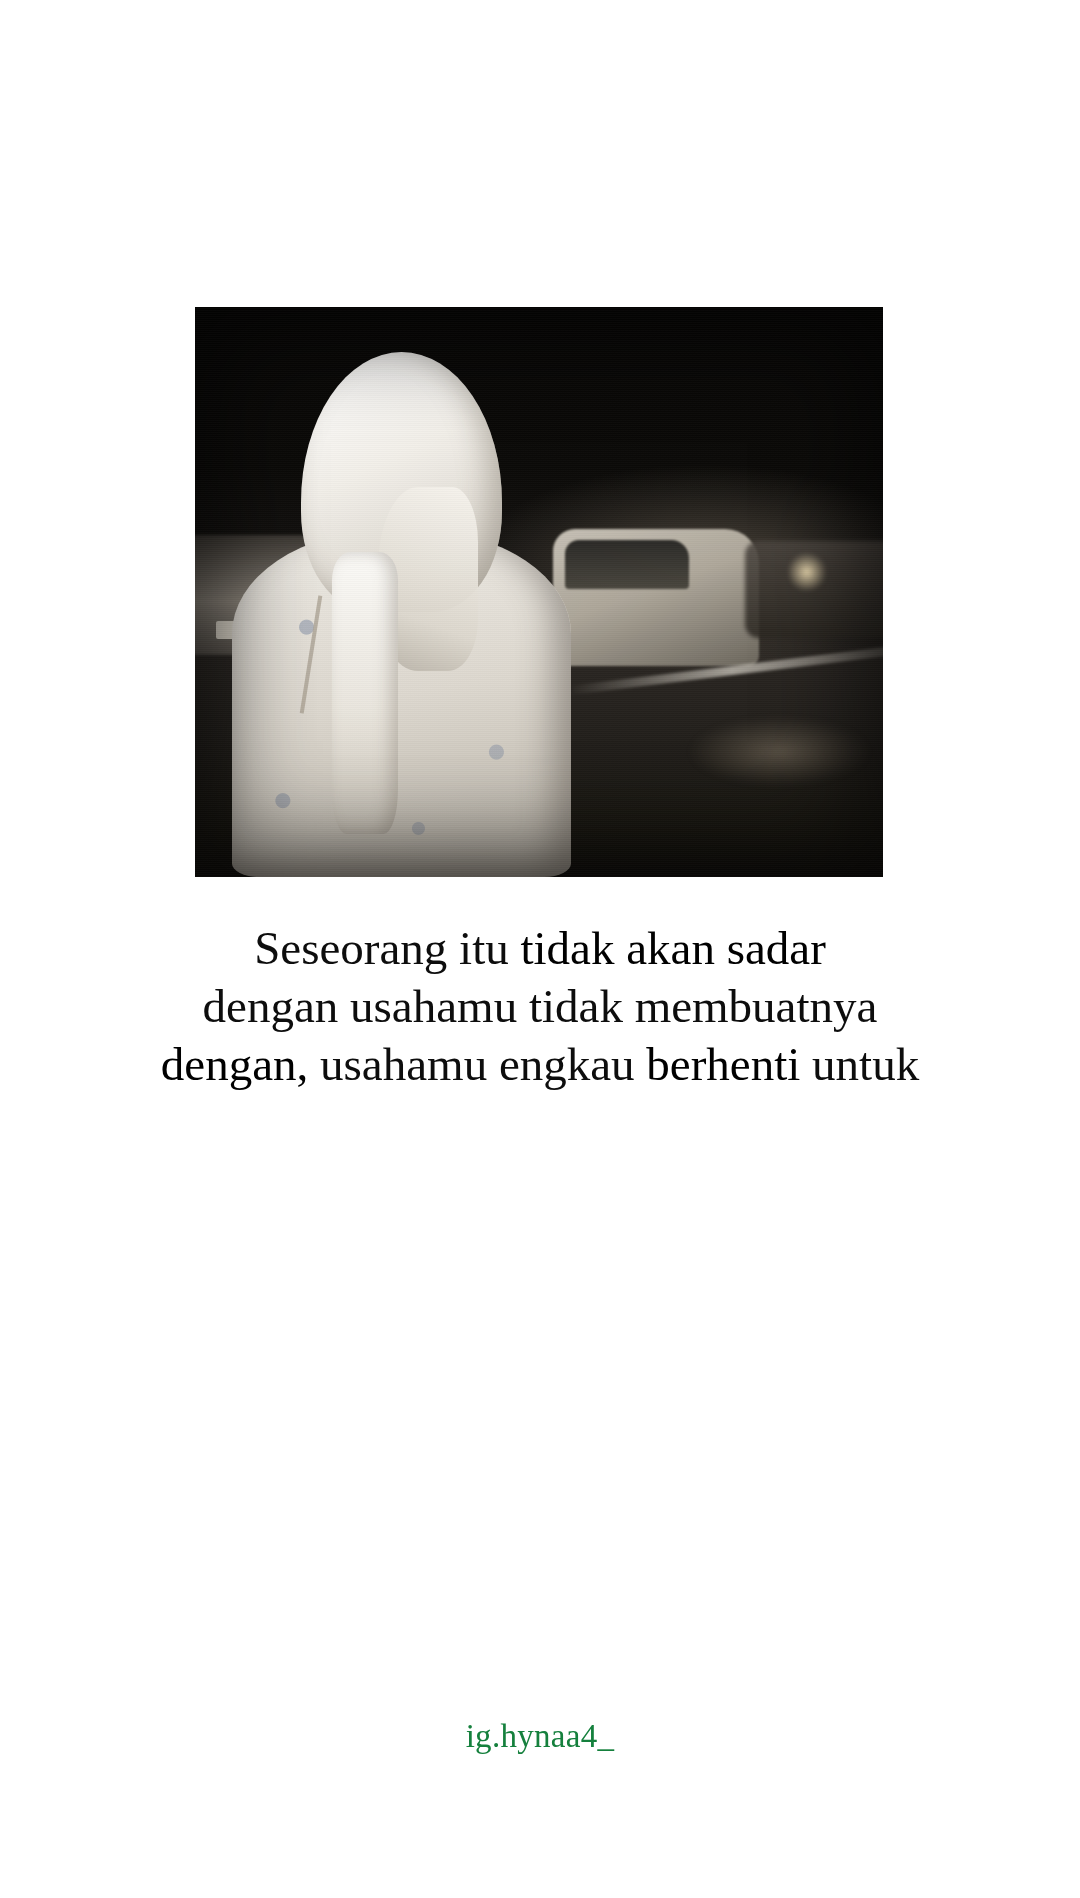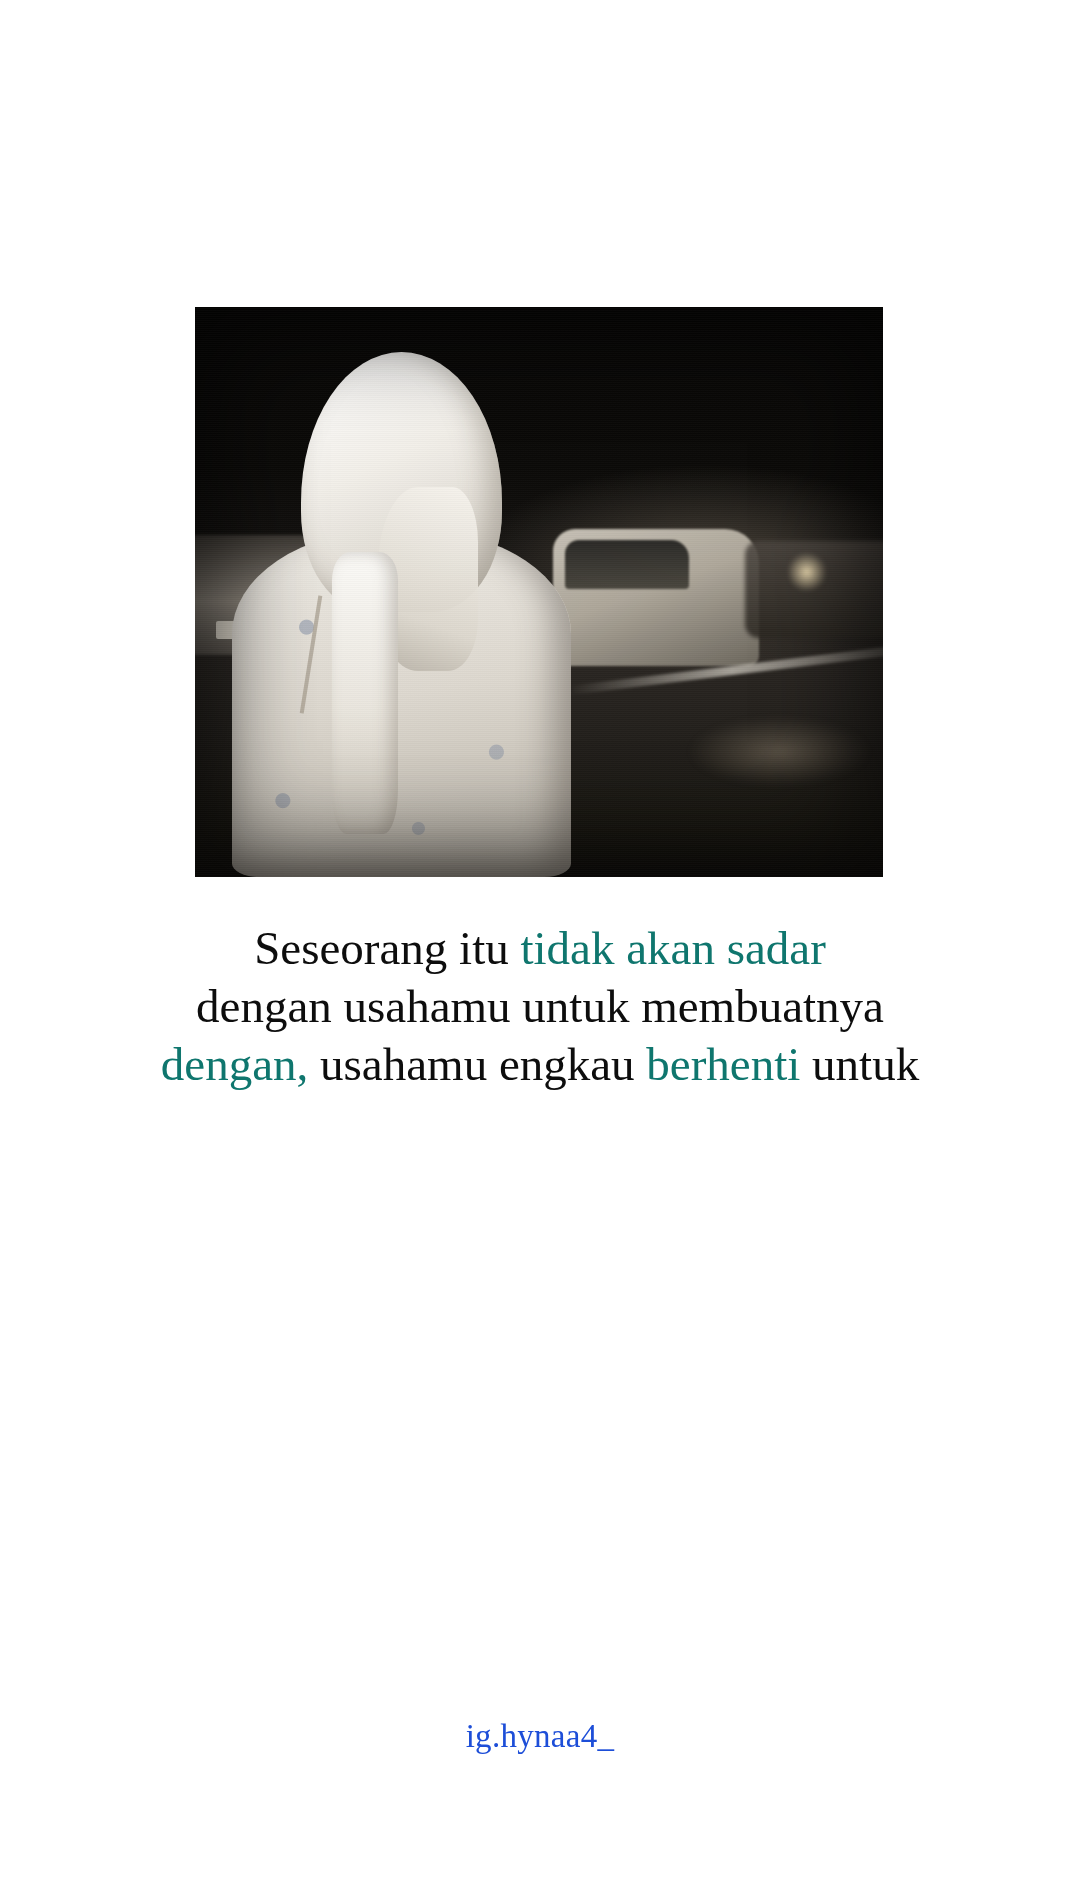--- a/index.html
+++ b/index.html
@@ -221,34 +221,34 @@
     transform: translateX(-50%);
     width: 880px;
     text-align: center;
     font-family: "Liberation Serif", serif;
     font-size: 47px;
     line-height: 1.23;
     color: #0d0d0d;
     font-weight: 400;
   }
   .quote .hl {
-    color: #0f766e;
+    color: #000000;
   }
   .quote .b {
     font-weight: 400;
   }
 
   .handle {
     position: absolute;
     left: 50%;
     top: 1718px;
     transform: translateX(-50%);
     font-family: "Liberation Serif", serif;
     font-size: 33px;
-    color: #1d4ed8;
+    color: #15803d;
     letter-spacing: 0.3px;
   }
 </style>
 </head>
 <body>
 
 <div class="card">
 
   <div class="photo-frame">
     <div class="scene">
@@ -268,19 +268,19 @@
         <div class="strap"></div>
       </div>
 
       <div class="vignette"></div>
       <div class="grain"></div>
     </div>
   </div>
 
   <div class="quote">
       <div><span class=" b">Seseorang itu </span><span class=" hl">tidak akan sadar</span></div>
-      <div><span>dengan usahamu untuk membuatnya</span></div>
+      <div><span>dengan usahamu tidak membuatnya</span></div>
       <div><span class=" hl">dengan,</span><span> usahamu engkau </span><span class=" hl">berhenti</span><span> untuk</span></div>
     </div>
 
   <div class="handle">ig.hynaa4_</div>
 
 </div>
 
 </body></html>

